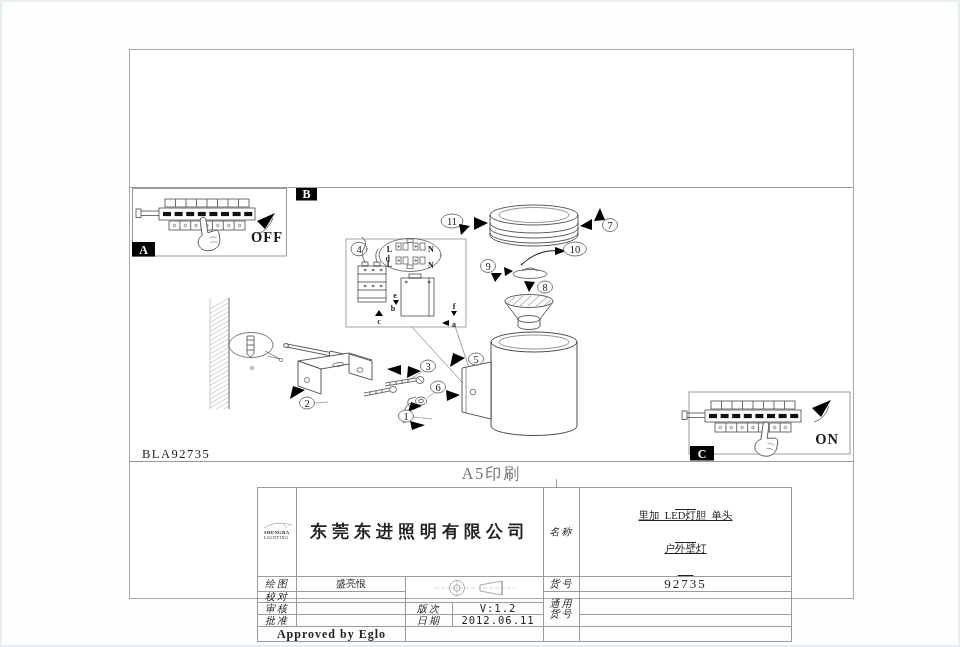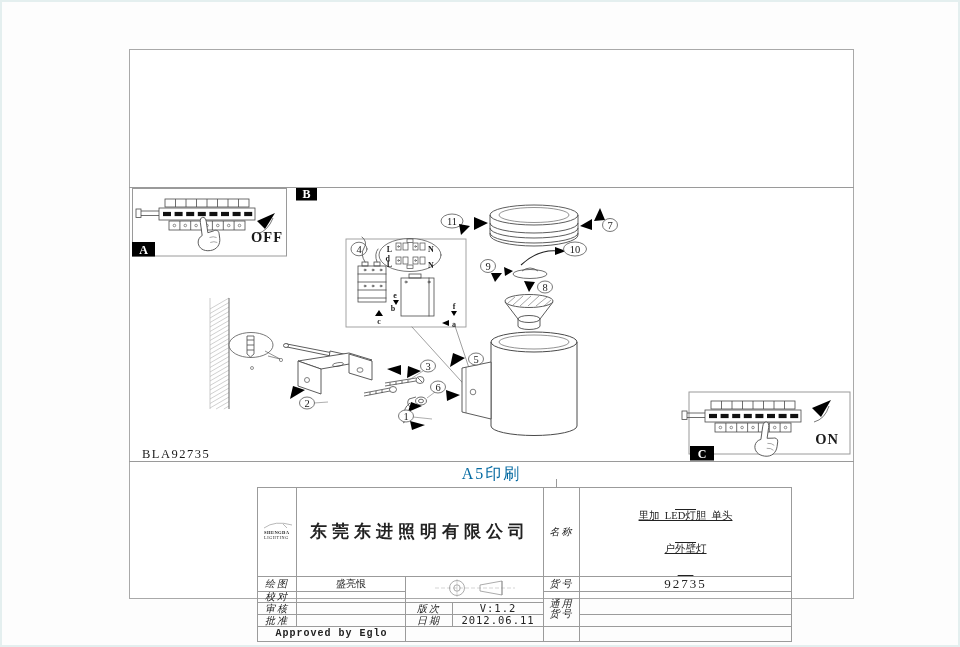--- a/index.html
+++ b/index.html
@@ -7,31 +7,31 @@
        font-family:"Liberation Serif","DejaVu Serif",serif;color:#1a1a1a;overflow:hidden;}
   .screen{position:absolute;left:0;top:0;width:960px;height:647px;
           border:2px solid #e4efef;box-sizing:border-box;background:#fdfdfd;}
   .page-frame{position:absolute;left:127px;top:47px;width:725px;height:550px;
               border:1px solid #a9a9a9;box-sizing:border-box;background:#fff;}
   .drawing-wrap{position:absolute;left:127px;top:185px;width:725px;height:275px;
                 border-top:1px solid #9a9a9a;border-bottom:1px solid #9a9a9a;box-sizing:border-box;}
   .drawing-wrap svg{display:block;}
   .print-band{position:absolute;left:127px;top:460px;width:725px;height:25px;
               display:flex;align-items:center;justify-content:center;}
-  .print-band .txt{font-size:16px;letter-spacing:2px;color:#0369a1;}
+  .print-band .txt{font-size:16px;letter-spacing:2px;color:#737373;}
   .band-tick{position:absolute;left:554px;top:477px;width:1px;height:8px;background:#9a9a9a;}
   table.tb{position:absolute;left:255px;top:485px;border-collapse:collapse;table-layout:fixed;
            width:534px;font-size:10px;color:#222;}
   table.tb td{border:1px solid #9b9b9b;text-align:center;vertical-align:middle;padding:0;
               overflow:hidden;line-height:1.05;}
   .lbl{letter-spacing:2px;font-style:italic;}
   .company{font-size:17px;font-weight:bold;letter-spacing:5px;white-space:nowrap;}
   .nameval{text-align:left;padding-left:24px;font-size:10.5px;white-space:pre;text-decoration:underline;}
   .mono{font-family:"DejaVu Sans Mono","Liberation Mono",monospace;font-size:10.5px;letter-spacing:1px;}
-  .approved{font-family:Liberation Mono, monospace;font-size:10px;
+  .approved{font-family:Liberation Serif, serif;font-size:12px;
             font-weight:bold;letter-spacing:1px;}
   .sku{letter-spacing:2px;font-size:13px;margin-top:21px;}
   .logo-cell{padding:0;}
   svg text{font-family:"Liberation Serif","DejaVu Serif",serif;fill:#1a1a1a;}
   .pn{font-size:10.5px;}
   .sm{font-size:8px;font-weight:bold;}
   .state{font-size:14.5px;font-weight:bold;letter-spacing:1px;}
   .boxlbl{font-size:12px;font-weight:bold;fill:#fff;}
 </style>
 </head>

